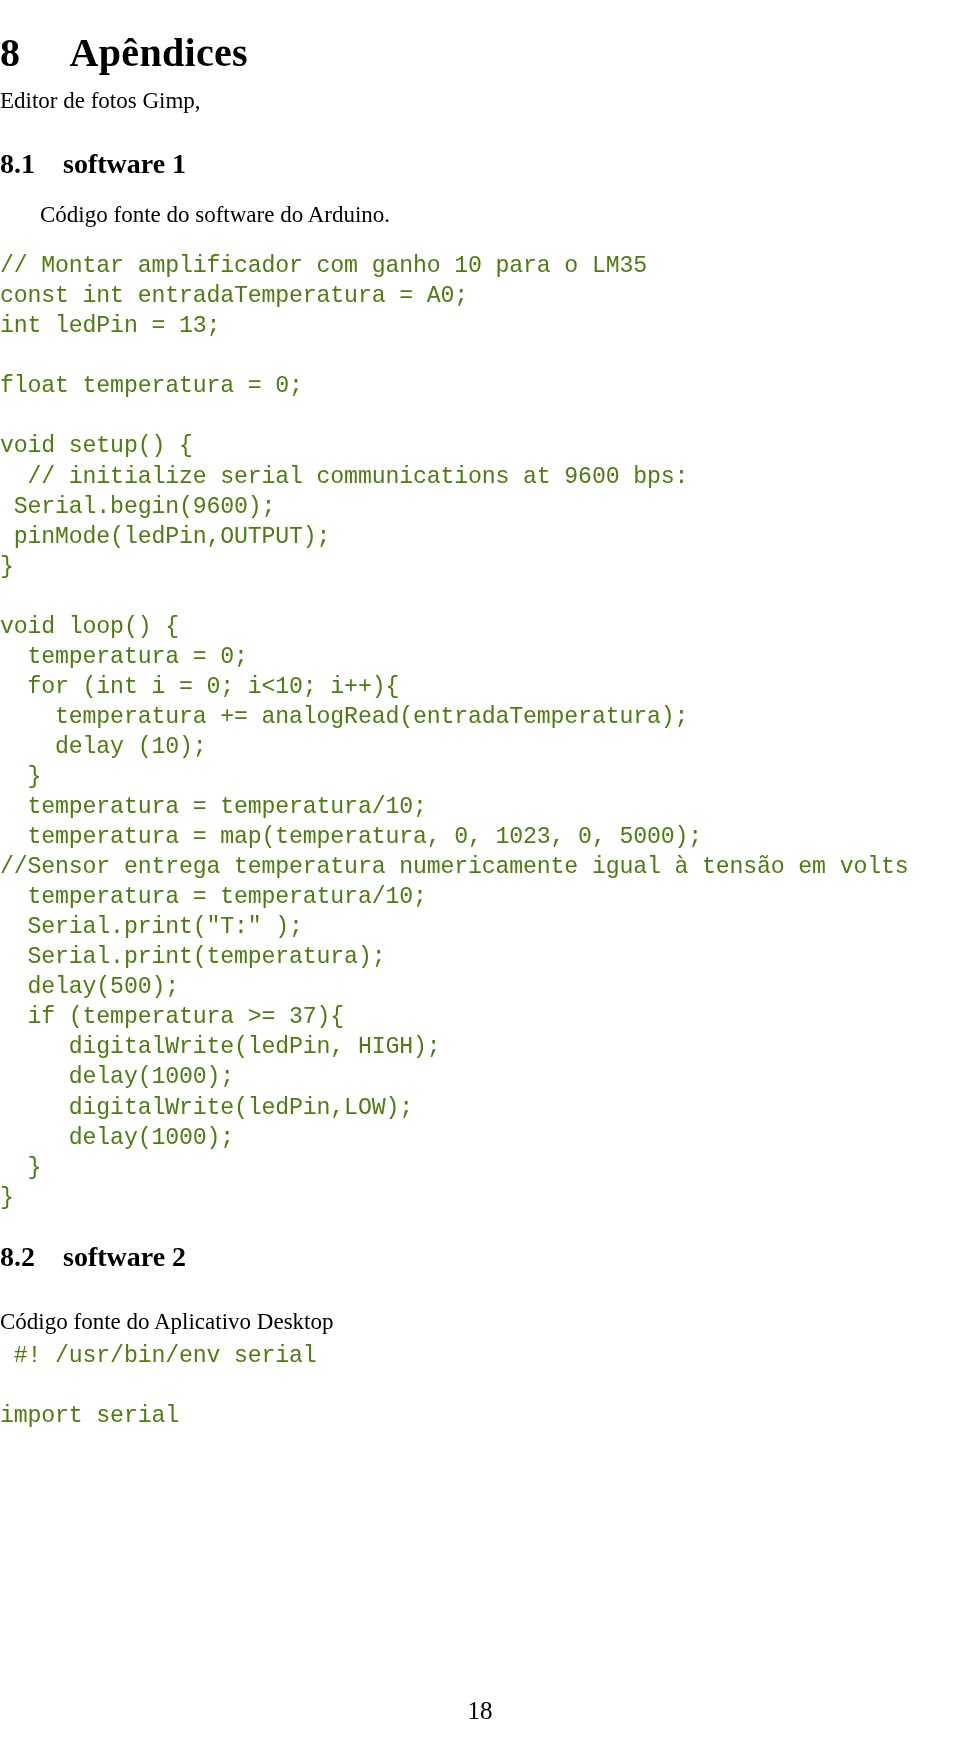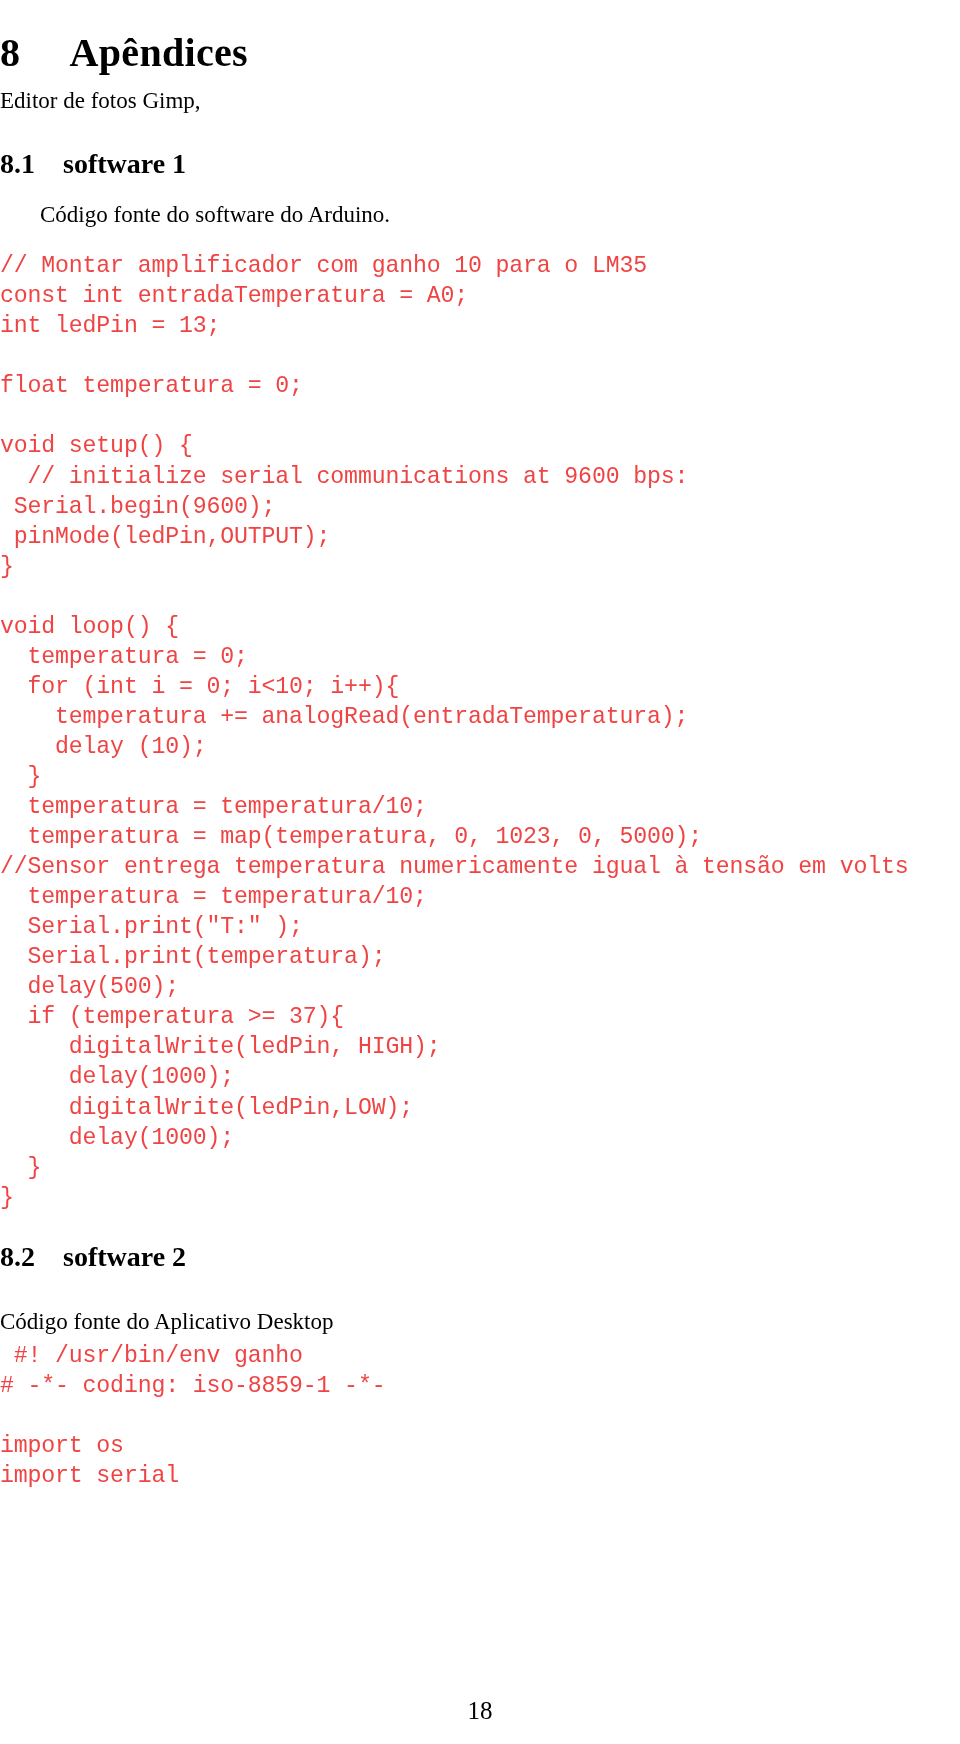--- a/index.html
+++ b/index.html
@@ -51,21 +51,21 @@
 
   
   .code-block {
     position: absolute;
     left: 0px;
     font-family: "Liberation Mono", "DejaVu Sans Mono", monospace;
     font-size: 23.2px;
     line-height: 30.05px;
     white-space: pre;
     letter-spacing: -0.15px;
-    color: #ef4444;
+    color: #4d7c0f;
   }
   .code-line {
     white-space: pre;
     min-height: 30.05px;
   }
 
   
   .page-number {
     position: absolute;
     left: 0;
@@ -87,17 +87,17 @@
   <h2 class="h-sub" style="top: 127px;">8.1    software 1</h2>
 
   <p class="body-text" style="top: 180px; margin-left: 40px;">Código fonte do software do Arduino.</p>
 
   <pre class="code-block" style="top: 228px;" id="code-arduino"><div class="code-line">// Montar amplificador com ganho 10 para o LM35</div><div class="code-line">const int entradaTemperatura = A0;</div><div class="code-line">int ledPin = 13;</div><div class="code-line">&nbsp;</div><div class="code-line">float temperatura = 0;</div><div class="code-line">&nbsp;</div><div class="code-line">void setup() {</div><div class="code-line">  // initialize serial communications at 9600 bps:</div><div class="code-line"> Serial.begin(9600);</div><div class="code-line"> pinMode(ledPin,OUTPUT);</div><div class="code-line">}</div><div class="code-line">&nbsp;</div><div class="code-line">void loop() {</div><div class="code-line">  temperatura = 0;</div><div class="code-line">  for (int i = 0; i&lt;10; i++){</div><div class="code-line">    temperatura += analogRead(entradaTemperatura);</div><div class="code-line">    delay (10);</div><div class="code-line">  }</div><div class="code-line">  temperatura = temperatura/10;</div><div class="code-line">  temperatura = map(temperatura, 0, 1023, 0, 5000);</div><div class="code-line">//Sensor entrega temperatura numericamente igual à tensão em volts</div><div class="code-line">  temperatura = temperatura/10;</div><div class="code-line">  Serial.print("T:" );</div><div class="code-line">  Serial.print(temperatura);</div><div class="code-line">  delay(500);</div><div class="code-line">  if (temperatura &gt;= 37){</div><div class="code-line">     digitalWrite(ledPin, HIGH);</div><div class="code-line">     delay(1000);</div><div class="code-line">     digitalWrite(ledPin,LOW);</div><div class="code-line">     delay(1000);</div><div class="code-line">  }</div><div class="code-line">}</div></pre>
 
   <h2 class="h-sub" style="top: 1220px;">8.2    software 2</h2>
 
   <p class="body-text" style="top: 1264px; margin-top: 46px;">Código fonte do Aplicativo Desktop</p>
 
-  <pre class="code-block" style="top: 1318px;" id="code-python"><div class="code-line"> #! /usr/bin/env ganho</div><div class="code-line"># -*- coding: iso-8859-1 -*-</div><div class="code-line">&nbsp;</div><div class="code-line">import os</div><div class="code-line">import serial</div></pre>
+  <pre class="code-block" style="top: 1318px;" id="code-python"><div class="code-line"> #! /usr/bin/env serial</div><div class="code-line">&nbsp;</div><div class="code-line">import serial</div></pre>
 
   <div class="page-number" style="top: 1698px;">18</div>
 
 </div>
 
 </body></html>

